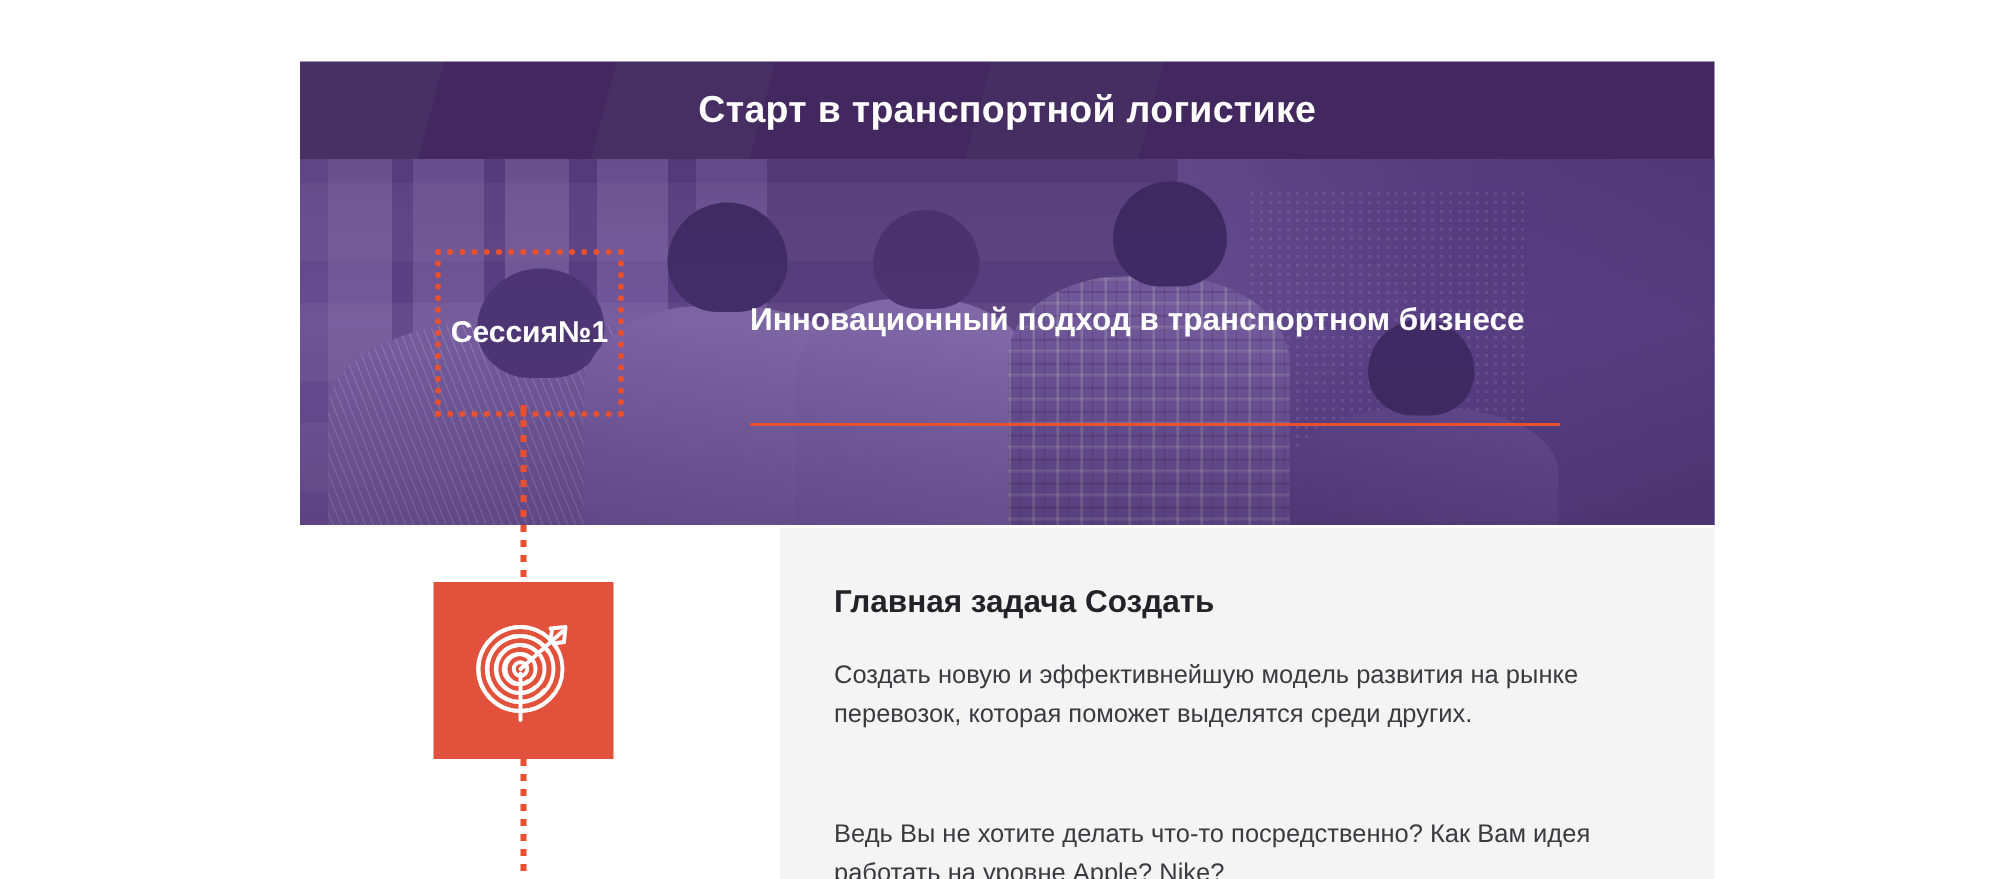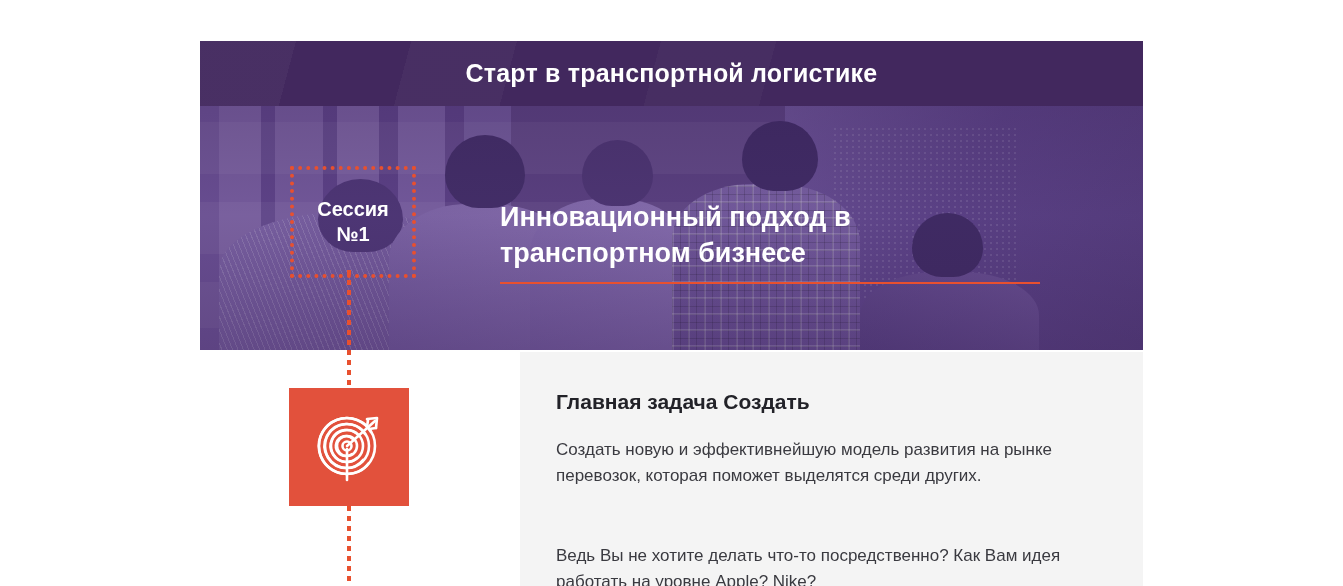--- a/index.html
+++ b/index.html
@@ -95,33 +95,33 @@
   .pE-head{left:75.5%;top:44%;width:7.5%;height:26%;background:#3a275e;}
   .pE{left:70%;top:68%;width:19%;height:52%;background:linear-gradient(200deg,#6a5193,#4d3778);
       border-radius:44% 44% 6% 6%/34% 34% 6% 6%;}
   .hero-veil{
     position:absolute;inset:0;
     background:linear-gradient(180deg, rgba(66,40,94,.30) 0%, rgba(86,57,122,.18) 45%, rgba(66,40,94,.34) 100%);
   }
 
   .hero-headline{
     position:absolute;left:500px;top:172px;width:530px;
-    color:#ffffff;font-size:27px;font-weight:bold;line-height:1.33;
+    color:#ffffff;font-size:21px;font-weight:bold;line-height:1.33;
     z-index:6;
   }
   .hero-rule{
     position:absolute;left:500px;top:254px;width:540px;height:2px;
     background:#e8502f;z-index:6;
   }
 
   
   .badge{
     position:absolute;left:290px;top:138px;width:118px;height:104px;
     border:4px dotted #e8502f;
-    display:flex;flex-direction:column;align-items:center;justify-content:center;
+    display:flex;flex-direction:row;align-items:center;justify-content:center;
     z-index:7;
   }
   .badge span{
     color:#ffffff;font-size:20px;font-weight:bold;line-height:1.25;text-align:center;
     display:block;
   }
 
   
   .connector{
     position:absolute;left:347px;width:4px;background-image:

